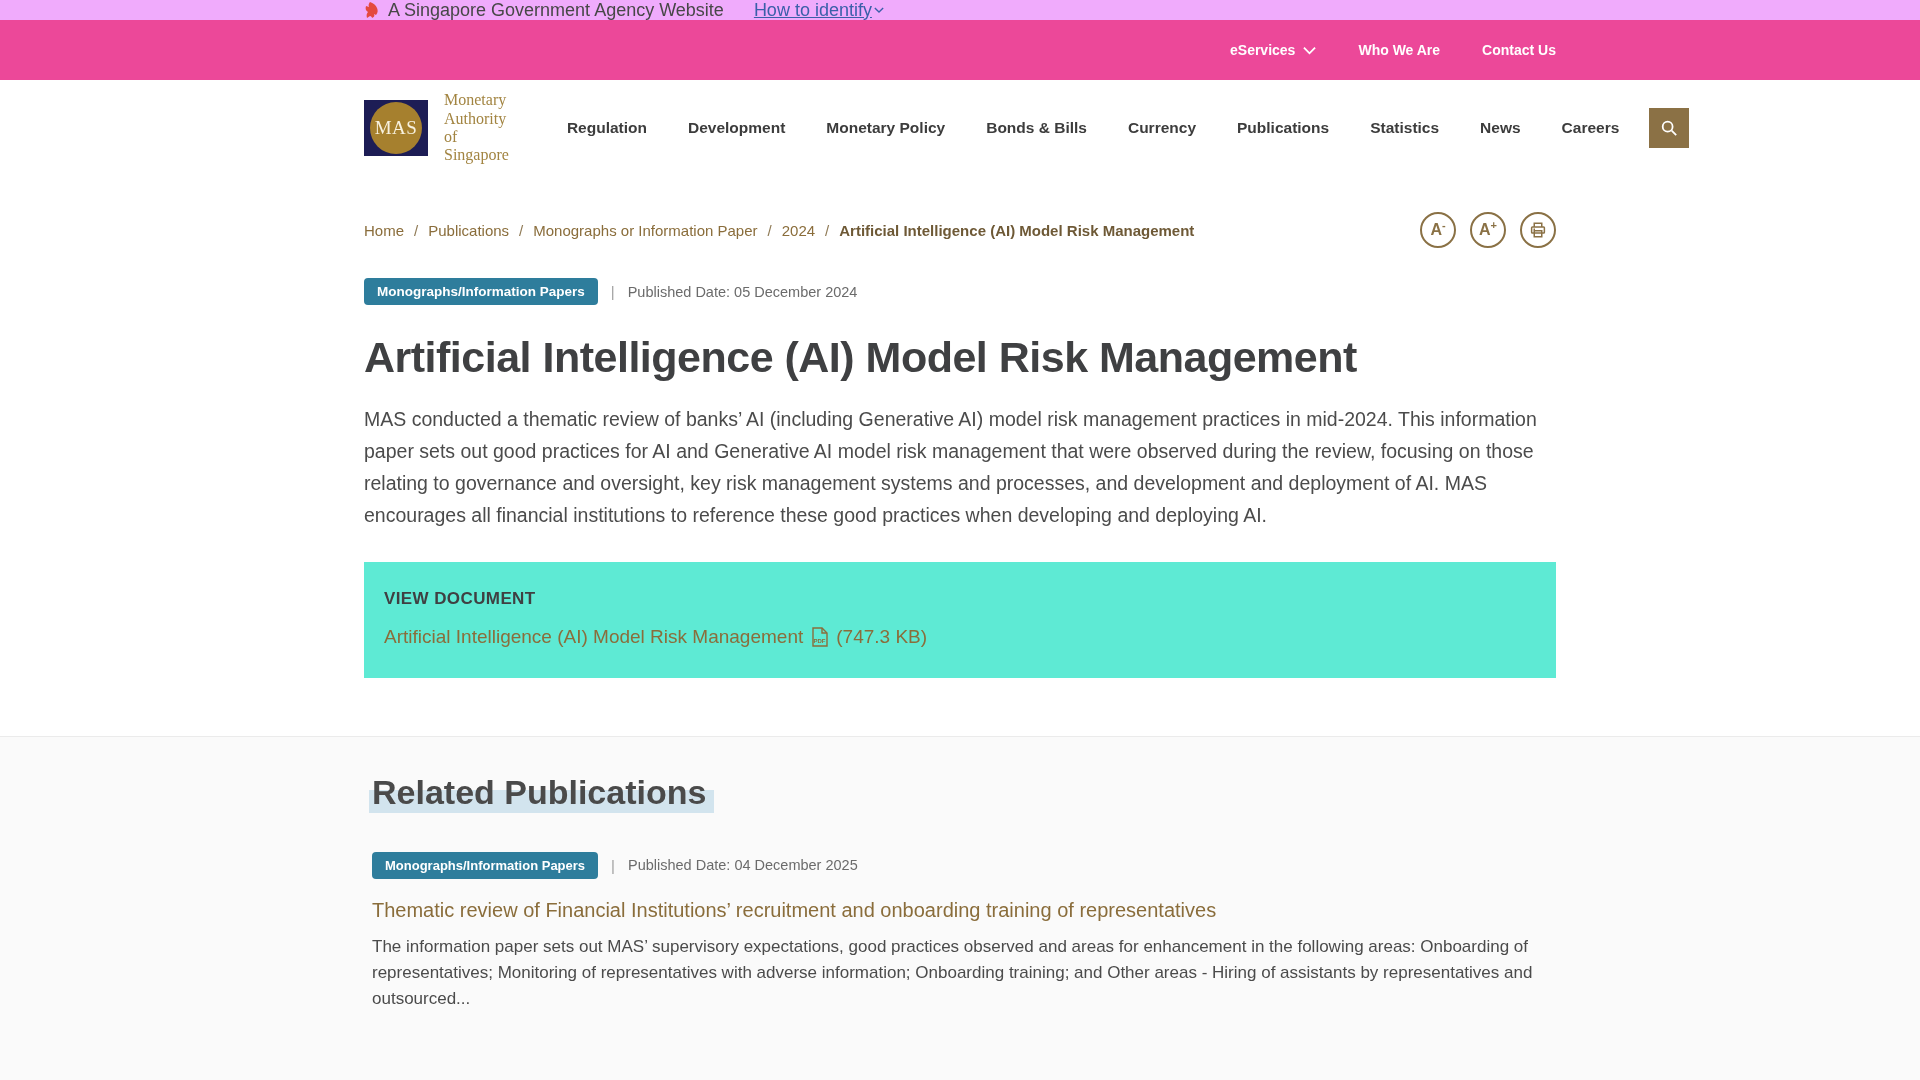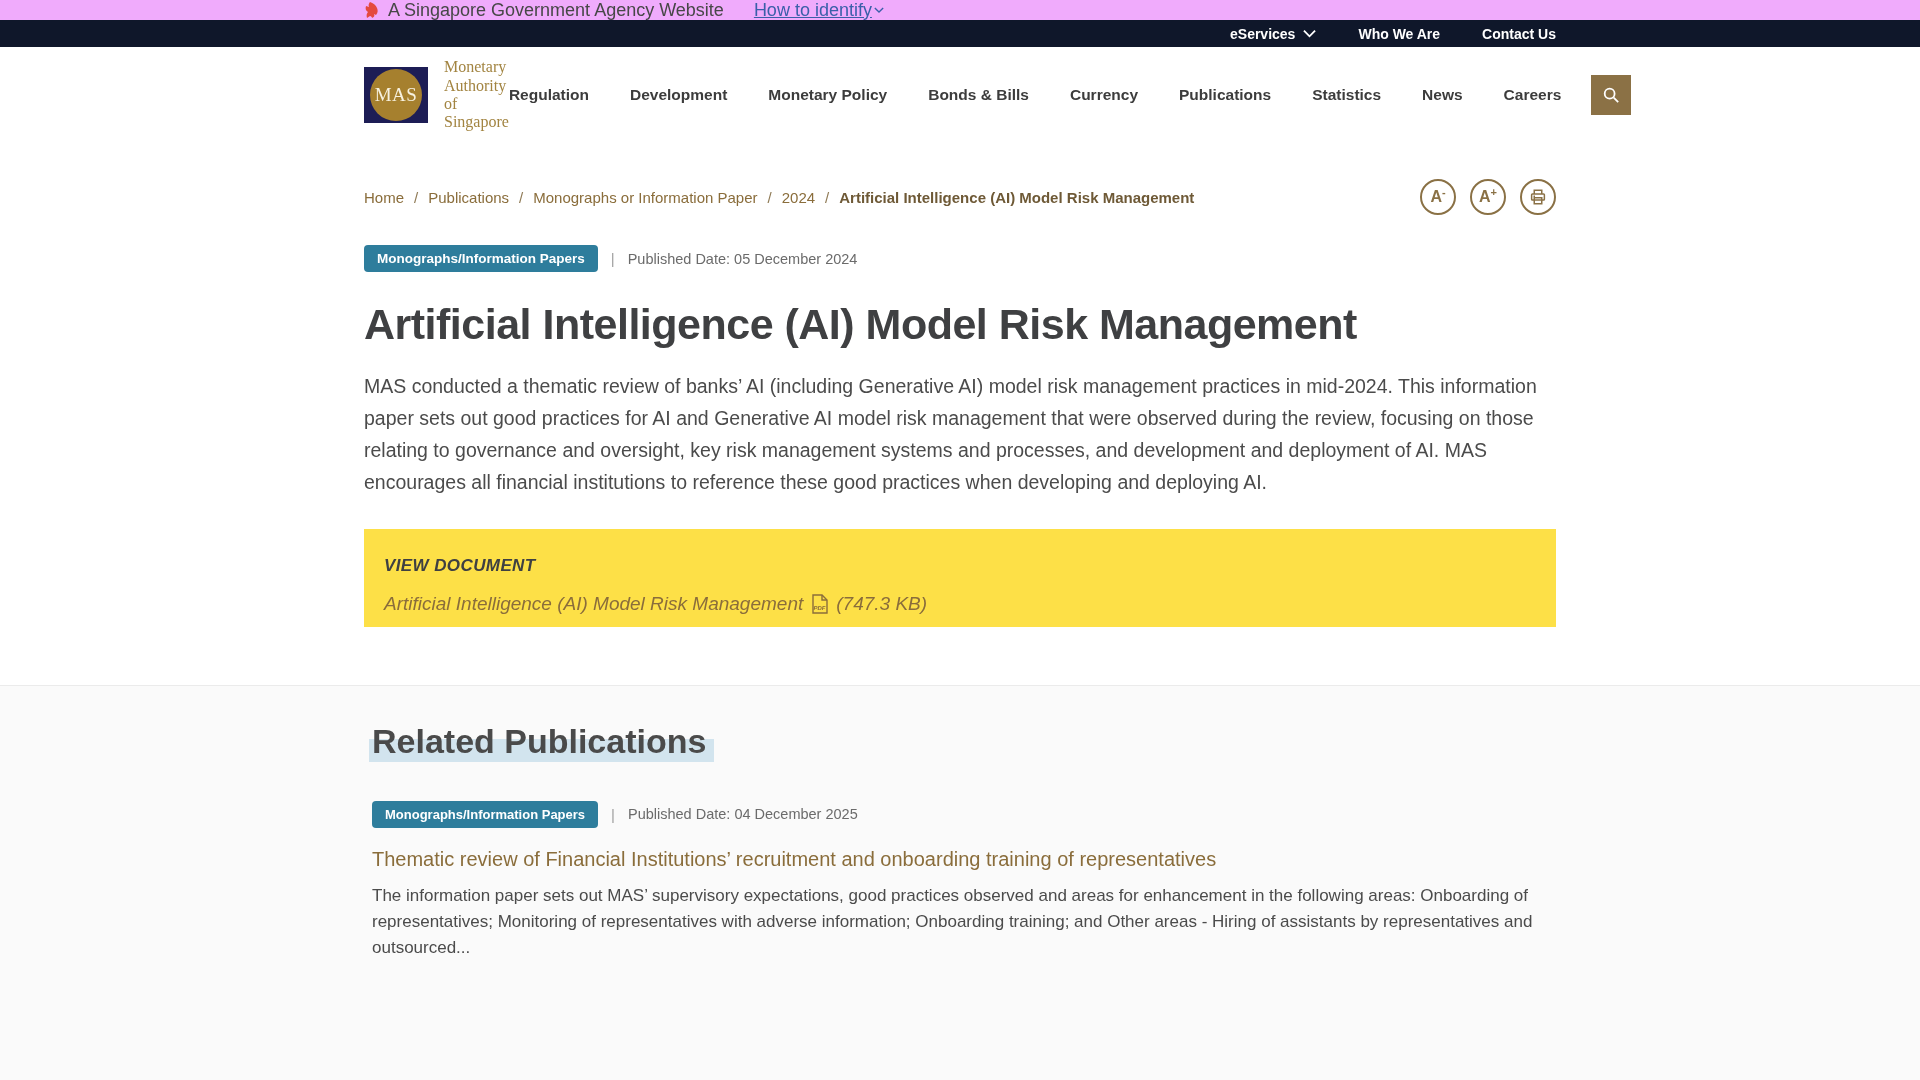--- a/index.html
+++ b/index.html
@@ -10,33 +10,33 @@
     min-height:1080px; display:flex; flex-direction:column;
   }
   .container { width:1192px; margin:0 auto; }
 
   
   .gov-banner { background:#f0abfc; height:20px; font-size:18px; color:#474747; }
   .gov-banner .container { height:100%; display:flex; align-items:center; gap:8px; }
   .gov-link { color:#3a5fa9; text-decoration:underline; display:inline-flex; align-items:center; gap:2px; cursor:pointer;padding-left:22px; }
 
   
-  .top-bar { background:#0f172a; height:27px; }
+  .top-bar { background:#ec4899; height:60px; }
   .top-bar .container { height:100%; display:flex; align-items:center; justify-content:flex-end; gap:42px; }
   .top-link { color:#ffffff; font-size:14px; font-weight:700; cursor:pointer; display:inline-flex; align-items:center; gap:8px; }
 
   
   .site-header { background:#ffffff; height:96px; }
   .site-header .container { height:100%; display:flex; align-items:center; }
   .logo { display:flex; align-items:center; cursor:pointer; }
   .logo-square { width:64px; height:56px; background:#1d1d55; display:flex; align-items:center; justify-content:center; flex:0 0 auto; }
   .logo-circle { width:52px; height:52px; border-radius:50%; background:#a6802e; display:flex; align-items:center; justify-content:center; }
   .logo-monogram { font-family:"Liberation Serif","DejaVu Serif",serif; font-size:19px; color:#f7f1df; letter-spacing:.5px; }
   .logo-wordmark { font-family:"Liberation Serif","DejaVu Serif",serif; color:#a28441; font-size:16px; line-height:1.15; margin-left:16px; }
-  .main-nav { display:flex; align-items:center; gap:41px; }
+  .main-nav { display:flex; align-items:center; gap:41px; margin-left:58px; }
   .nav-link { font-size:15.5px; font-weight:700; color:#3c3c3c; cursor:pointer; white-space:nowrap; }
   .search-btn { width:40px; height:40px; background:#8b7145; border:none; margin-left:30px; display:flex; align-items:center; justify-content:center; cursor:pointer; flex:0 0 auto; }
 
   
   .crumb-row { display:flex; align-items:center; justify-content:space-between; margin-top:36px; }
   .breadcrumb { display:flex; align-items:center; gap:10px; font-size:15px; color:#8a6d3b; flex-wrap:wrap; }
   .crumb { cursor:pointer; }
   .crumb-sep { color:#8f7a55; }
   .crumb-current { font-weight:700; color:#6e5936; }
   .page-actions { display:flex; align-items:center; gap:14px; }
@@ -51,21 +51,21 @@
   .meta-divider { color:#a0a0a0; margin:0 13px; font-size:15px; }
   .published { font-size:14.5px; color:#6b6b6b; }
 
   .page-title { font-size:43px; font-weight:700; color:#3f4042; letter-spacing:-.5px; margin-top:28px; }
   .summary { font-size:19.5px; line-height:1.64; color:#4b4b4b; margin-top:22px; }
 
   .tag-row { display:flex; align-items:center; gap:9px; margin-top:10px; }
   .tag-link { font-size:14.5px; color:#8a6d3b; cursor:pointer; }
 
   
-  .view-doc { background:#fde047; margin-top:30px; padding:27px 20px 12px 20px;font-style:italic; }
+  .view-doc { background:#5eead4; margin-top:30px; padding:27px 20px 30px 20px; }
   .view-doc-heading { font-size:17px; font-weight:700; color:#3f4042; letter-spacing:.4px; }
   .doc-link-row { margin-top:17px; display:flex; align-items:center; gap:8px; color:#8a6d3b; font-size:19px; cursor:pointer; }
   .doc-link-row .doc-link { color:#8a6d3b; }
 
   
   .related { background:#fafafa; border-top:1px solid #ebebeb; margin-top:58px; flex:1; padding:36px 0 40px 16px; }
   .related-heading { font-size:34px; font-weight:700; color:#4a4a4a; }
   .hl { background:linear-gradient(to bottom, transparent 42%, #d2e4ee 42%); padding:0 8px 2px 3px; margin-left:-3px; }
   .related-item { margin-top:40px; }
   .related-title { font-size:20px; color:#8a6d3b; font-weight:500; margin-top:20px; cursor:pointer; }

